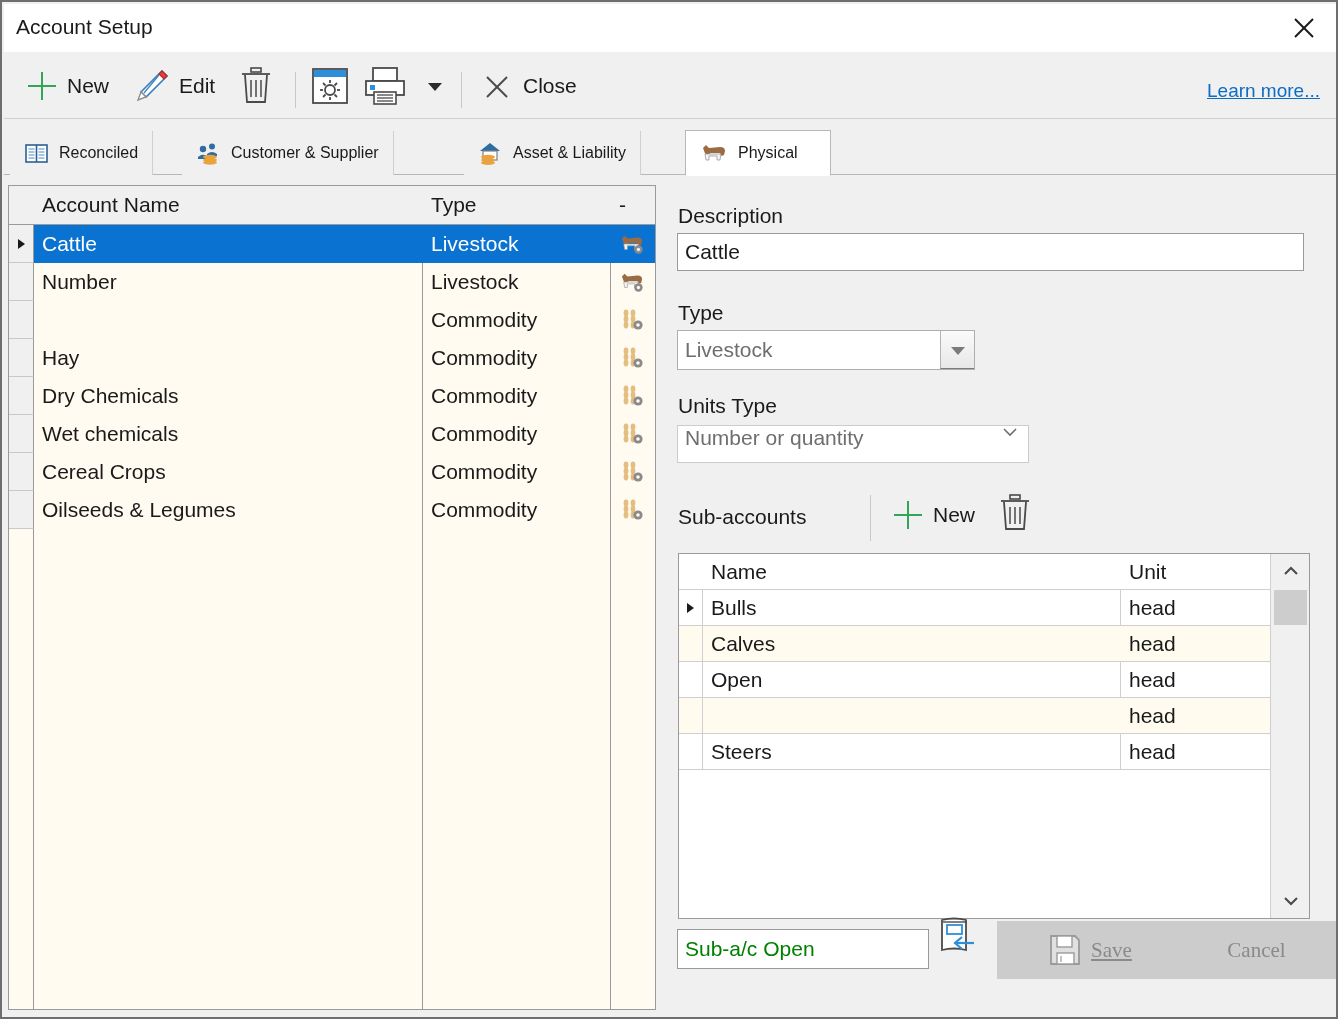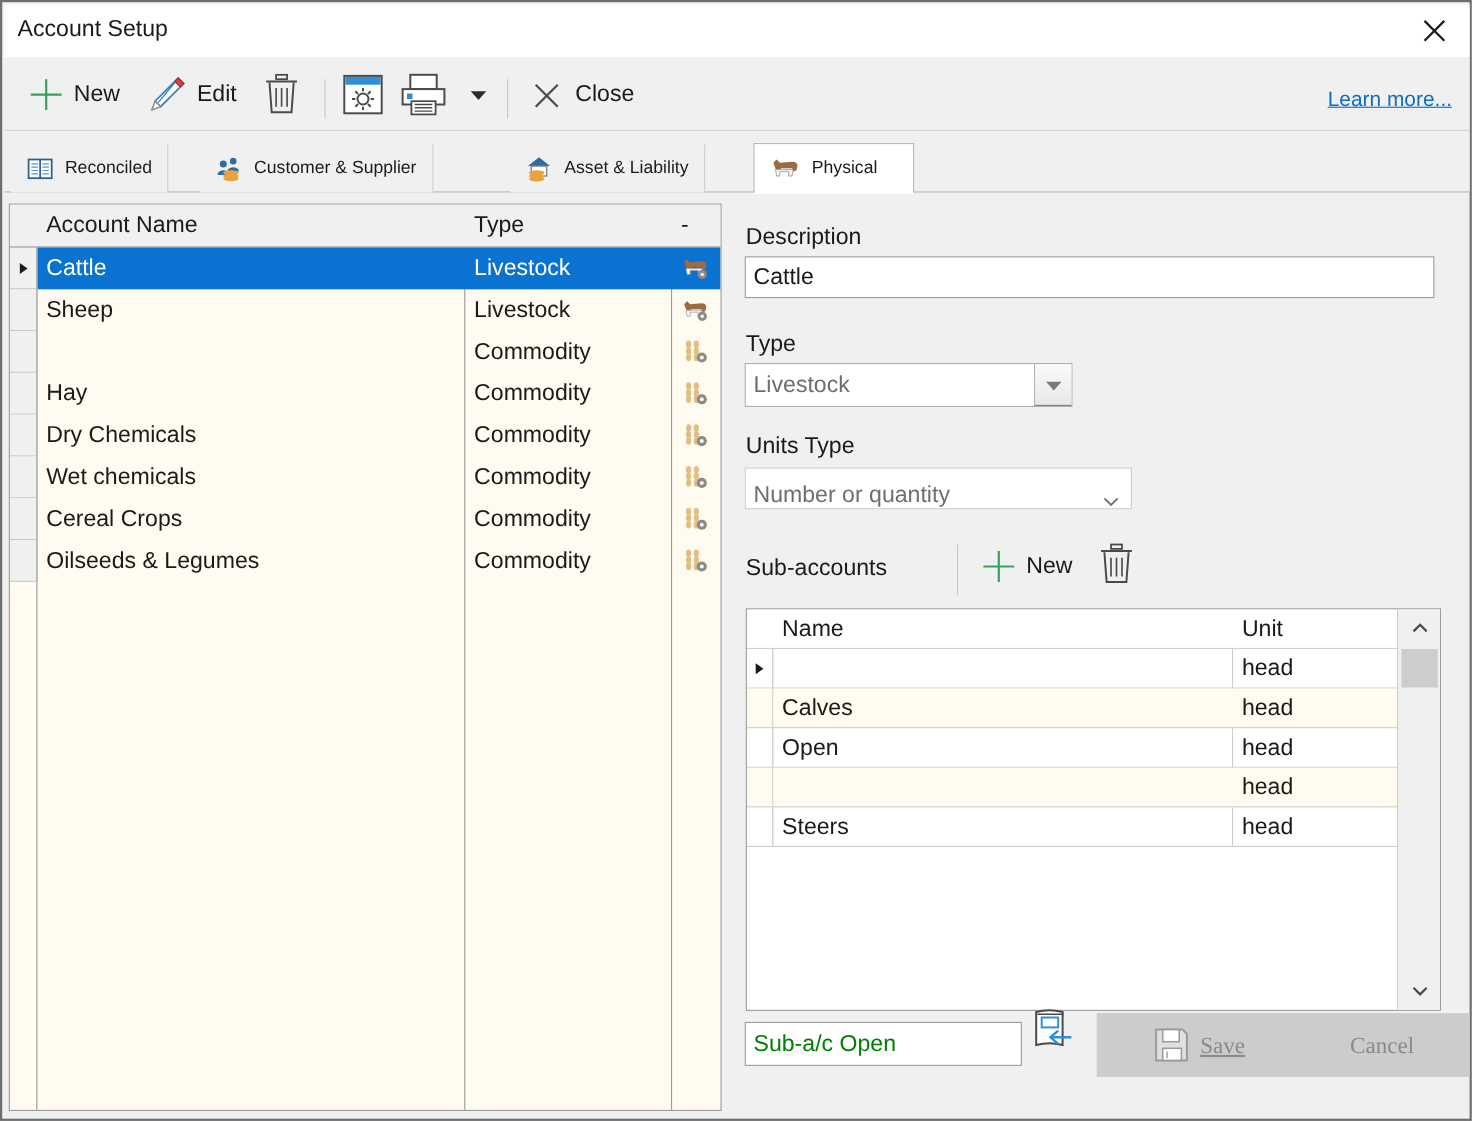--- a/index.html
+++ b/index.html
@@ -229,21 +229,21 @@
     border-bottom: 1px solid #7a7a7a;
     display: flex; align-items: center; justify-content: center;
     box-sizing: border-box;
   }
   .combo-modern {
     position: absolute;
     box-sizing: border-box;
     background: #ffffff;
     border: 1px solid #cccccc;
     display: flex;
-    align-items: flex-end;
+    align-items: flex-start;
     cursor: pointer;
   }
   .combo-modern .val {
     flex: 1;
     font-size: 21px;
     color: #6e6e6e;
     padding-left: 7px;
   }
   .combo-modern .chev {
     width: 36px;
@@ -535,21 +535,21 @@
           <path d="M3 6 L6 3 L9 6 L20 5 q5 0 5 4 l-1 4 l-3 1 l-1 -3 l-10 0 l-1 3 l-3 0 z" fill="#9b6b42"></path>
           <path d="M5 12 l16 0 l-1 6 l-3 0 l0 -4 l-8 0 l0 4 l-3 0 z" fill="#f4f4f4" stroke="#9a9a9a" stroke-width="0.7"></path>
           <circle cx="21" cy="18" r="4.6" fill="#8a8a8a"></circle>
           <circle cx="21" cy="18" r="1.8" fill="#f0f0f0"></circle>
         </svg>
       </div>
     </div>
 
     <div class="lg-row">
       <div class="sel-cell"></div>
-      <div class="cell" style="left:25px;width:388px;">Sheep</div>
+      <div class="cell" style="left:25px;width:388px;">Number</div>
       <div class="cell" style="left:414px;width:187px;">Livestock</div>
       <div class="cell" style="left:602px;width:44px;">
         <svg width="26" height="22" viewBox="0 0 28 24">
           <path d="M3 6 L6 3 L9 6 L20 5 q5 0 5 4 l-1 4 l-3 1 l-1 -3 l-10 0 l-1 3 l-3 0 z" fill="#9b6b42"></path>
           <path d="M5 12 l16 0 l-1 6 l-3 0 l0 -4 l-8 0 l0 4 l-3 0 z" fill="#f4f4f4" stroke="#9a9a9a" stroke-width="0.7"></path>
           <circle cx="21" cy="18" r="4.6" fill="#8a8a8a"></circle>
           <circle cx="21" cy="18" r="1.8" fill="#fffbf0"></circle>
         </svg>
       </div>
     </div>
@@ -727,20 +727,21 @@
 
       <div class="sg-head">
         <div class="hcell" style="left:24px; width:417px;">Name</div>
         <div class="hcell" style="left:442px; width:148px;">Unit</div>
       </div>
 
       <div class="sg-row">
         <div class="sel-cell">
           <div class="row-marker"></div>
         </div>
+        <div class="cell" style="left:24px; width:417px;">Bulls</div>
         <div class="cell" style="left:442px; width:148px;">head</div>
       </div>
 
       <div class="sg-row alt">
         <div class="sel-cell"></div>
         <div class="cell" style="left:24px; width:417px;">Calves</div>
         <div class="cell" style="left:442px; width:148px;">head</div>
       </div>
 
       <div class="sg-row">

